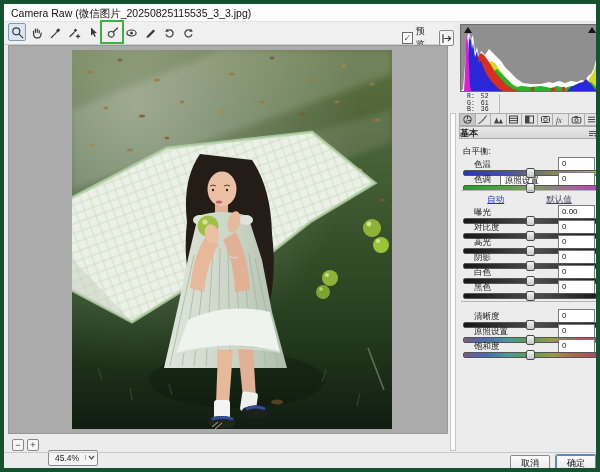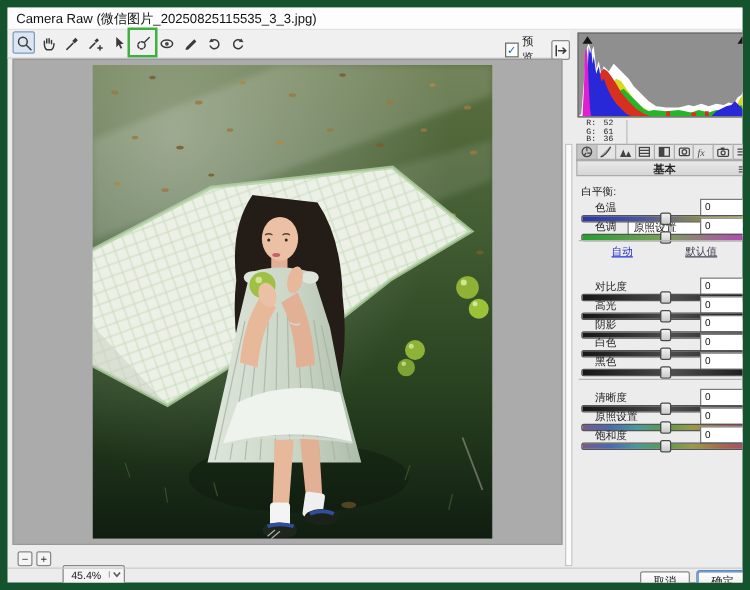--- a/index.html
+++ b/index.html
@@ -1,16 +1,16 @@
 <!DOCTYPE html>
 <html><head>
 <meta charset="utf-8">
 <style>
   html,body{margin:0;padding:0;background:#d8d8d8;font-family:"Liberation Sans","DejaVu Sans",sans-serif;}
-  #win{position:relative;width:600px;height:472px;background:#ececec;border:6px solid #14532d;box-sizing:border-box;overflow:hidden;text-decoration:underline;}
+  #win{position:relative;width:600px;height:472px;background:#ececec;border:4px solid #14532d;box-sizing:border-box;overflow:hidden;text-decoration:underline;}
   
   #titlebar{position:absolute;left:0;top:0;width:100%;height:18px;background:#fdfdfd;border-bottom:1px solid #e3e3e3;font-size:10.5px;color:#111;line-height:18px;padding-left:7px;box-sizing:border-box;white-space:nowrap;}
   
   #toolbar{position:absolute;left:0;top:18px;width:450px;height:22px;background:#f0f0f0;border-bottom:1px solid #cfcfcf;}
   .tools{position:absolute;left:4px;top:1px;display:flex;align-items:center;}
   .tool{width:18px;height:18px;margin-right:1px;background:transparent;border:1px solid transparent;padding:1px;display:flex;align-items:center;justify-content:center;box-sizing:border-box;}
   .tool.selected{border:1px solid #7a9ac0;background:#dce6f2;border-radius:2px;}
   .tool.green-hl{outline:2px solid #3fb03f;outline-offset:1px;}
   .tool svg{width:13px;height:13px;}
   .tl{stroke:#3a3a3a;fill:none;stroke-width:1.2;stroke-linecap:round;}
@@ -36,21 +36,21 @@
   #rgb-readout{position:absolute;left:456px;top:90px;width:40px;height:20px;font-family:"Liberation Mono","DejaVu Sans Mono",monospace;font-size:6.5px;line-height:6.6px;color:#222;padding-left:7px;border-right:1px solid #bdbdbd;box-sizing:border-box;}
   .rgb-row span{display:inline-block;}
   .rgb-row .rv{margin-left:6px;}
   #tabbar{position:absolute;left:455px;top:109px;width:141px;height:13px;display:flex;border-bottom:1px solid #9a9a9a;}
   .tab{flex:1;height:13px;background:#e4e4e4;border:1px solid #ababab;border-right:none;display:flex;align-items:center;justify-content:center;padding:0;box-sizing:border-box;}
   .tab:last-child{border-right:1px solid #ababab;}
   .tab.selected{background:#c6c6c6;}
   .tab svg{width:11px;height:11px;}
   .tb{stroke:#444;fill:none;stroke-width:1;}
   .tbf{fill:#444;stroke:none;}
-  #panel-header{position:absolute;left:455px;top:122px;width:141px;height:13px;background:linear-gradient(#e9e9e9,#d6d6d6);border:1px solid #ababab;box-sizing:border-box;font-size:9px;font-weight:bold;color:#222;text-align:center;line-height:12px;}
+  #panel-header{position:absolute;left:455px;top:122px;width:141px;height:13px;background:linear-gradient(#e9e9e9,#d6d6d6);border:1px solid #ababab;box-sizing:border-box;font-size:9px;font-weight:bold;color:#222;text-align:left;line-height:12px;}
   #panel-menu{position:absolute;right:2px;top:2px;}
   #panel-scrollbar{position:absolute;left:446px;top:109px;width:6px;height:338px;background:#fbfbfb;border:1px solid #c6c6c6;box-sizing:border-box;}
   
   .srow{position:absolute;left:459px;width:134px;height:14px;}
   .slabel{position:absolute;left:11px;top:2px;font-size:8.5px;color:#1a1a1a;white-space:nowrap;}
   .sval{position:absolute;right:2px;top:0;width:32px;height:11px;background:#fff;border:1px solid #7a7a7a;font-size:8px;color:#111;padding:1px 0 0 3px;}
   .track{position:absolute;left:0;right:0;height:4px;border:1px solid #555;border-radius:2px;}
   .track .thumb{position:absolute;left:calc(50% - 4px);top:-3px;width:7px;height:8px;background:linear-gradient(#f2f2f2,#c9c9c9);border:1px solid #4a4a4a;border-radius:2px;}
   .g-temp{background:linear-gradient(90deg,#2a36a8,#4a55a0 35%,#8a8a50 70%,#c8bc32);}
   .g-tint{background:linear-gradient(90deg,#23a02d,#7aa05a 50%,#b845b8);}
@@ -416,20 +416,27 @@
     <div class="track g-tint" style="top:13px">
         <span class="thumb"></span>
       </div>
   </div>
 
   <div class="hdiv" style="top:186px"></div>
   <div id="links-row">
     <span id="auto-link">自动</span><span id="default-link">默认值</span>
   </div>
 
+  <div class="srow" style="top:201px">
+    <span class="slabel">曝光</span>
+    <span class="sval">0.00</span>
+    <div class="track g-dark" style="top:13px">
+        <span class="thumb"></span>
+      </div>
+  </div>
   <div class="srow" style="top:216px">
     <span class="slabel">对比度</span>
     <span class="sval">0</span>
     <div class="track g-dark" style="top:13px">
         <span class="thumb"></span>
       </div>
   </div>
   <div class="srow" style="top:231px">
     <span class="slabel">高光</span>
     <span class="sval">0</span>

